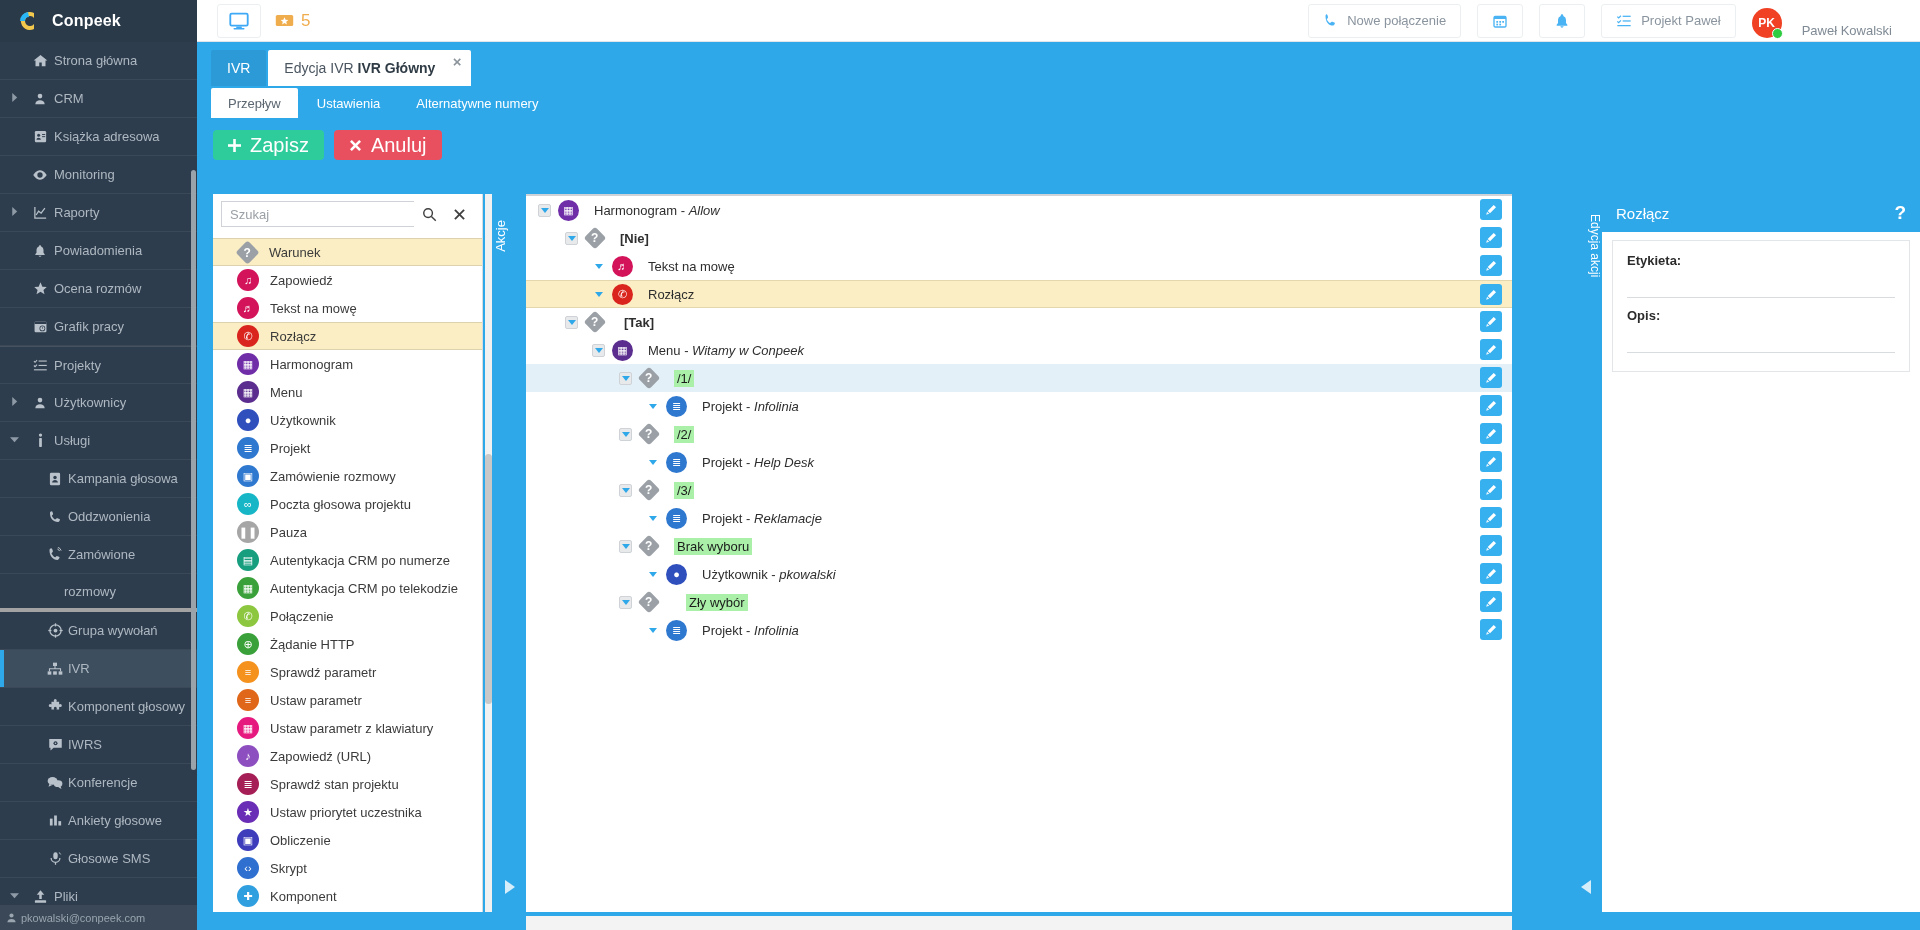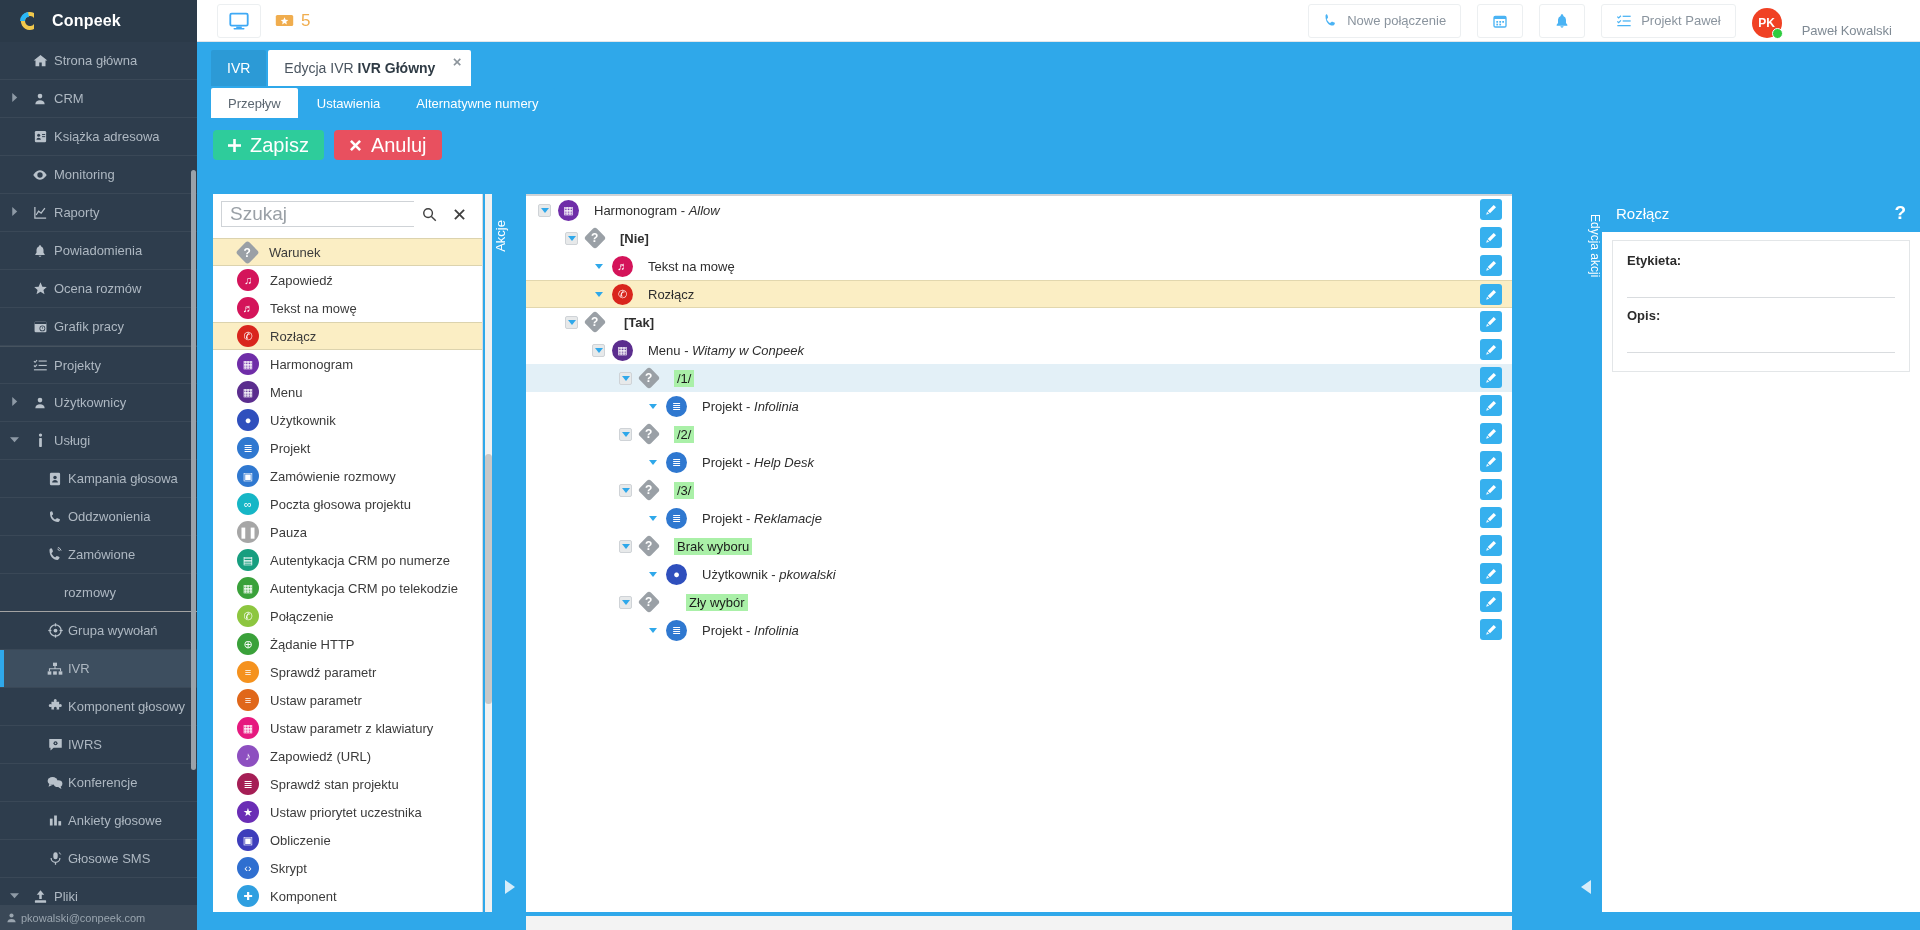--- a/index.html
+++ b/index.html
@@ -40,21 +40,21 @@
     color:#b9c2cb;
   }
   .nav-item .nav-label { white-space:nowrap; }
   .nav-item.lvl2 { padding-left:26px; }
   .nav-item.lvl2 .nav-icon { width:26px; flex:0 0 26px; }
   .nav-item.sep-top { border-top:1px solid #46535f;align-items:center; }
   .nav-item.active { background:#3d4e5f; }
   .nav-item.active:before {
     content:""; position:absolute; left:0; top:0; bottom:0; width:4px; background:#2fa8ea;
   }
-  .nav-subline { height:38px; border-bottom:1px solid #a3a3a3; padding-left:64px;
+  .nav-subline { height:38px; border-bottom:4px solid #a3a3a3; padding-left:64px;
     display:flex; align-items:center; color:#aeb8c2; }
 
   .sidebar-scroll {
     position:absolute; right:1px; top:170px; width:5px; height:600px;
     background:#9aa2aa; border-radius:3px;
   }
   .sidebar-footer {
     position:absolute; left:0; bottom:0; width:197px; height:25px; background:#3a4857;
     display:flex; align-items:center; padding-left:6px; gap:4px;
     color:#9aa5af; font-size:11px;
@@ -128,21 +128,21 @@
   
   .palette {
     position:absolute; left:0; top:0; width:270px; bottom:18px; background:#fff;
     border-right:1px solid #d8dbdf;
   }
   .search-row {
     display:flex; align-items:center; height:36px; padding:4px 8px 0 8px; gap:0;
   }
   .search-inp {
     flex:1; height:26px; border:1px solid #cfd3d7; border-right:none;
-    padding-left:8px; font-size:19px; color:#9aa0a6; display:flex; align-items:center;
+    padding-left:8px; font-size:13px; color:#9aa0a6; display:flex; align-items:center;
     background:#fff;
   }
   .search-ic {
     width:30px; height:26px; display:flex; align-items:center; justify-content:center;
     color:#3f3f3f; font-size:15px;
   }
   .palette-list { position:absolute; left:0; right:0; top:44px; bottom:0; overflow:hidden; }
   .pal-item {
     display:flex; align-items:center; height:28px; padding-left:24px; gap:11px;
     font-size:13px; color:#3b3b3b;

